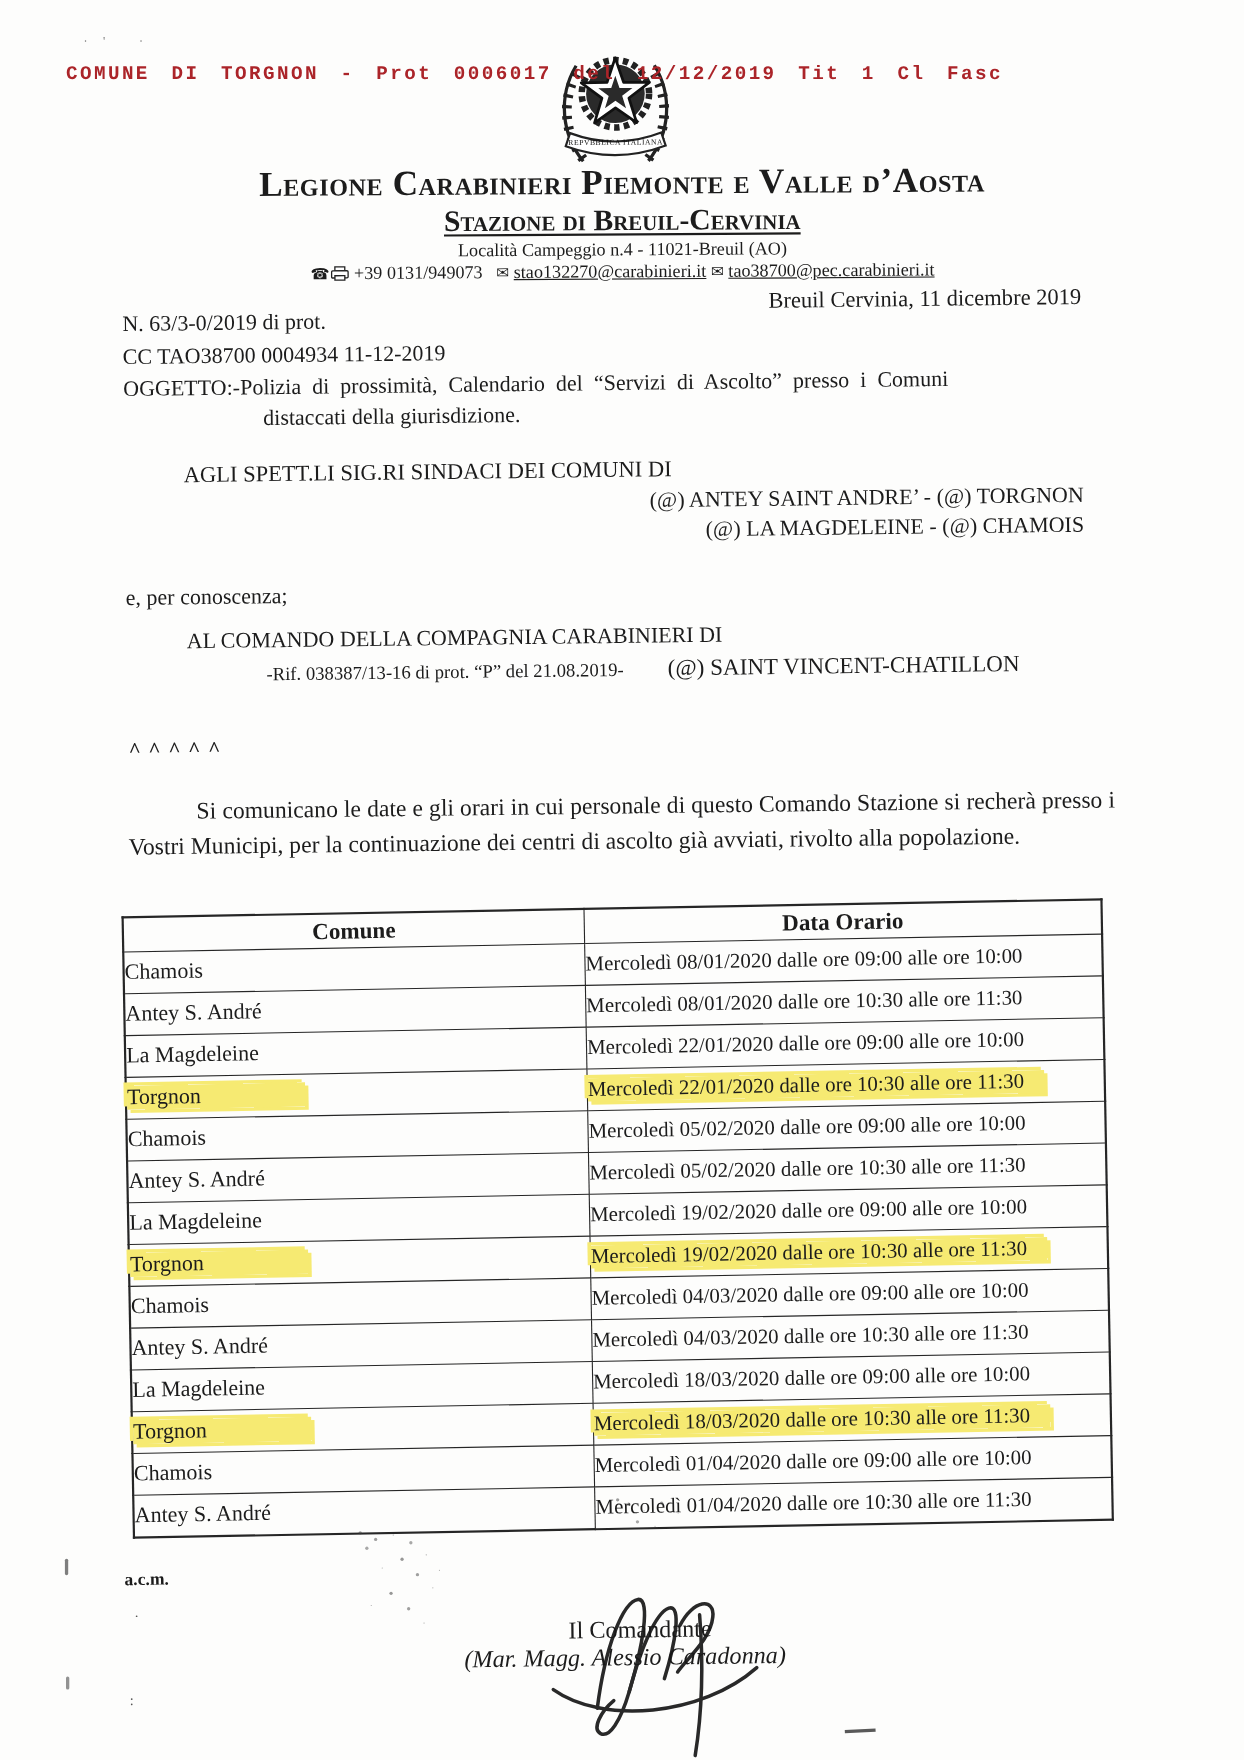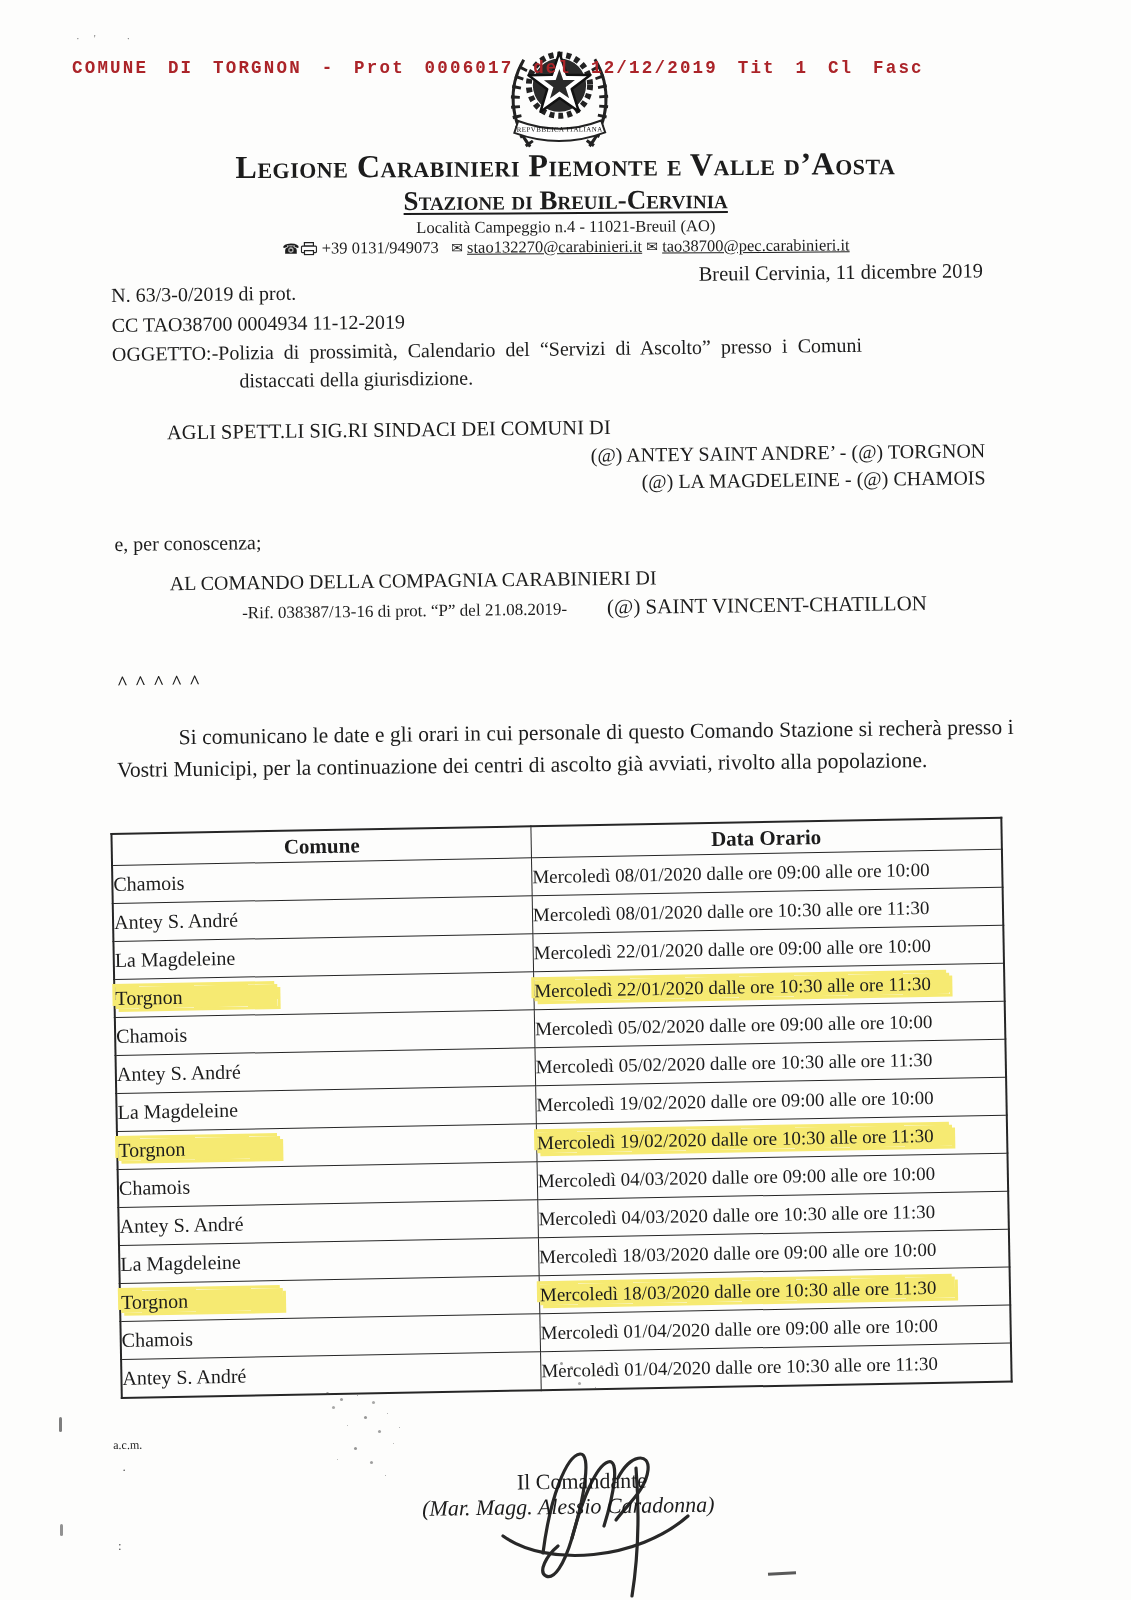--- a/index.html
+++ b/index.html
@@ -12,21 +12,21 @@
   .page{
     position:relative;width:1131px;height:1600px;overflow:hidden;
     background:var(--paper);color:var(--ink);
     font-family:"Liberation Serif",serif;
   }
   .abs{position:absolute;}
   .block{position:absolute;left:0;width:1131px;}
 
   
   .stamp{
-    position:absolute;left:72px;top:58px;z-index:1;
+    position:absolute;left:60px;top:58px;z-index:1;
     font-family:"Liberation Mono",monospace;font-weight:bold;
     font-size:17.5px;letter-spacing:2.2px;word-spacing:7px;
     color:var(--stamp-red);white-space:nowrap;
   }
 
   
   .top-block{top:28px;height:244px;transform:rotate(-0.35deg);transform-origin:90px 60%;}
   .emblem{position:absolute;left:481px;top:2px;width:158px;height:128px;z-index:2;}
   .hdr-title{position:absolute;top:122px;left:0;width:100%;text-align:center;
     font-variant:small-caps;font-size:32px;font-weight:600;letter-spacing:.5px;}
@@ -70,21 +70,21 @@
   .col-comune{width:420px;}
   .col-data{width:472px;}
   td.c1{font-size:20px;padding-left:13px;}
   td.c2{font-size:19px;padding-left:15px;}
   .hl{background:var(--hl-yellow);box-shadow:3px 3px 0 var(--hl-yellow),-3px -3px 0 var(--hl-yellow);}
   .hl-comune{padding-right:95px;}
   td.c2 .hl{padding-right:18px;}
 
   
   .sig-block{top:1428px;height:172px;transform:rotate(-0.8deg);transform-origin:120px 0;}
-  .acm{position:absolute;left:113px;top:10px;font-size:12px;}
+  .acm{position:absolute;left:113px;top:0;font-size:16px;font-weight:bold;}
   .sig-title{position:absolute;left:516px;top:47px;font-size:22px;}
   .sig-name{position:absolute;left:421px;top:72px;font-size:22px;font-style:italic;}
   .signature-svg{position:absolute;left:488px;top:1438px;width:220px;height:160px;z-index:3;}
 
   
   .artifact{position:absolute;color:#777;}
   .tl-marks{left:76px;top:32px;font-size:11px;letter-spacing:14px;}
   .bl-mark1{left:122px;top:1462px;font-size:13px;color:#555;}
   .bl-mark2{left:118px;top:1538px;font-size:13px;color:#555;}
   .edge-tick1{left:59px;top:1417px;width:3px;height:15px;background:#3a3a3a;opacity:.65;border-radius:2px;}

